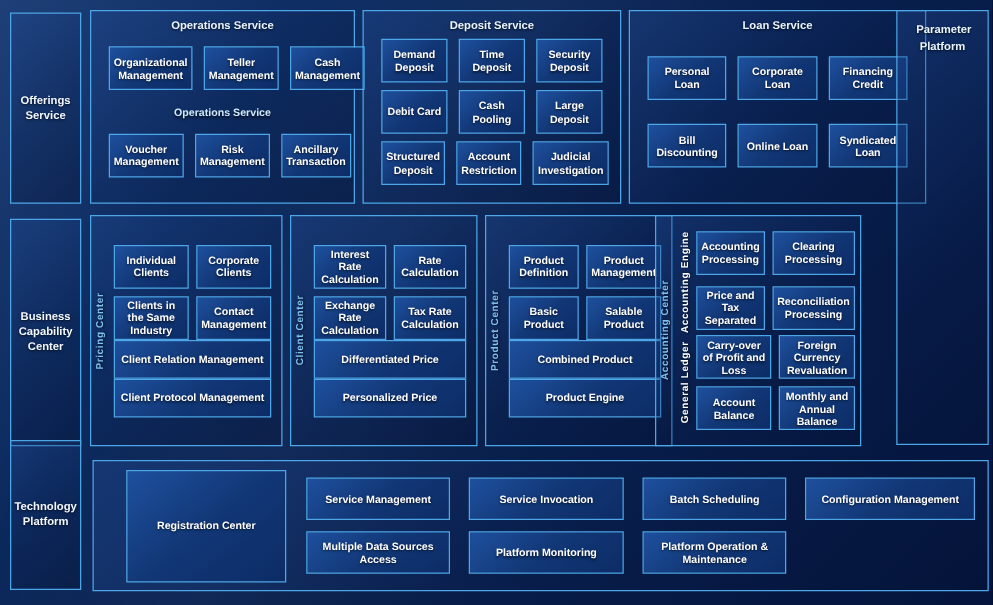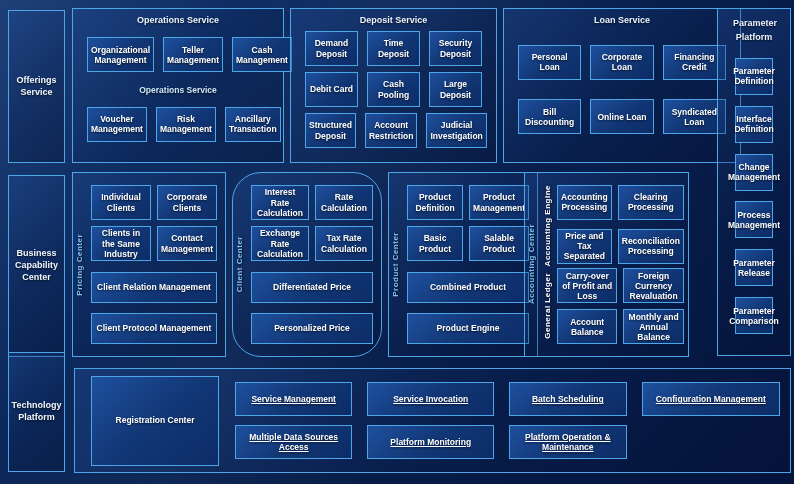--- a/index.html
+++ b/index.html
@@ -39,35 +39,35 @@
   .row3 { display:flex; gap:9px; padding:0 6px; }
   .row3 .item { flex:1; height:35px; }
   .cap-group { top:172px; height:185px; display:flex; flex-direction:row; padding:4px 6px 4px 2px; }
   .vlabel {
     writing-mode:vertical-rl; transform:rotate(180deg);
     font-size:8px; font-weight:bold; color:#7fc2ef; letter-spacing:0.5px;
     align-self:center; text-align:center; flex:0 0 14px;
     text-shadow:0 1px 2px rgba(0,0,0,0.7);
   }
   .vlabel.white { color:#ffffff; }
-  .cap-content { flex:1; display:flex; flex-direction:column; justify-content:space-between; padding:8px 2px; }
+  .cap-content { flex:1; display:flex; flex-direction:column; justify-content:center; padding:8px 2px; }
   .grid2 { display:grid; grid-template-columns:1fr 1fr; gap:6px; }
   .grid2 .item { height:35px; }
   .item.wide { height:31px; }
   .acc-body { flex:1; display:flex; flex-direction:column; justify-content:space-evenly; padding:6px 2px; }
   .acc-sub { display:flex; flex-direction:row; }
   .acc-sub .grid2 { flex:1; }
   .pp-group { left:717px; top:8px; width:74px; height:348px; display:flex; flex-direction:column; padding:8px 15px 10px; }
   .pp-title { text-align:center; color:#e9f4fd; font-weight:bold; font-size:9px; line-height:1.55; text-shadow:0 1px 2px rgba(0,0,0,0.7); }
   .pp-items { flex:1; display:flex; flex-direction:column; justify-content:space-evenly; padding:2px 2px 0; }
   .pp-items .item { height:37px; }
   .tech-panel { left:74px; top:368px; width:717px; height:105px; display:flex; flex-direction:row; align-items:center; padding:8px 10px; gap:16px; }
-  .reg-box { flex:0 0 128px; height:90px; margin-left:6px; }
+  .reg-box { flex:0 0 128px; height:90px; margin-left:16px; }
   .tech-grid { flex:1; display:grid; grid-template-columns:1fr 1.08fr 1fr 1.18fr; gap:9px 15px; }
-  .tech-grid .item { height:34px;text-decoration:underline; }
+  .tech-grid .item { height:34px; }
 </style>
 </head>
 <body>
 
 <div class="page">
 
   <div class="panel side-box" style="top:10px; height:153px;">
     <span>Offerings Service</span>
   </div>
   <div class="panel side-box" style="top:175px; height:182px;">
@@ -126,45 +126,37 @@
       <div class="row3">
         <div class="item">Bill Discounting</div>
         <div class="item">Online Loan</div>
         <div class="item">Syndicated Loan</div>
       </div>
     </div>
   </div>
 
   <div class="panel pp-group">
     <div class="pp-title">Parameter Platform</div>
-    <div class="pp-items">
-      <div class="item">Parameter Definition</div>
-      <div class="item">Interface Definition</div>
-      <div class="item">Change Management</div>
-      <div class="item">Process Management</div>
-      <div class="item">Parameter Release</div>
-      <div class="item">Parameter Comparison</div>
-    </div>
   </div>
 
   <div class="panel cap-group" style="left:72px; width:154px;">
     <div class="vlabel">Pricing Center</div>
     <div class="cap-content">
       <div class="grid2">
         <div class="item">Individual Clients</div>
         <div class="item">Corporate Clients</div>
         <div class="item">Clients in the Same Industry</div>
         <div class="item">Contact Management</div>
       </div>
       <div class="item wide">Client Relation Management</div>
       <div class="item wide">Client Protocol Management</div>
     </div>
   </div>
 
-  <div class="panel cap-group" style="left:232px; width:150px;border-radius:29px;">
+  <div class="panel cap-group" style="left:232px; width:150px;">
     <div class="vlabel">Client Center</div>
     <div class="cap-content">
       <div class="grid2">
         <div class="item">Interest Rate Calculation</div>
         <div class="item">Rate Calculation</div>
         <div class="item">Exchange Rate Calculation</div>
         <div class="item">Tax Rate Calculation</div>
       </div>
       <div class="item wide">Differentiated Price</div>
       <div class="item wide">Personalized Price</div>

